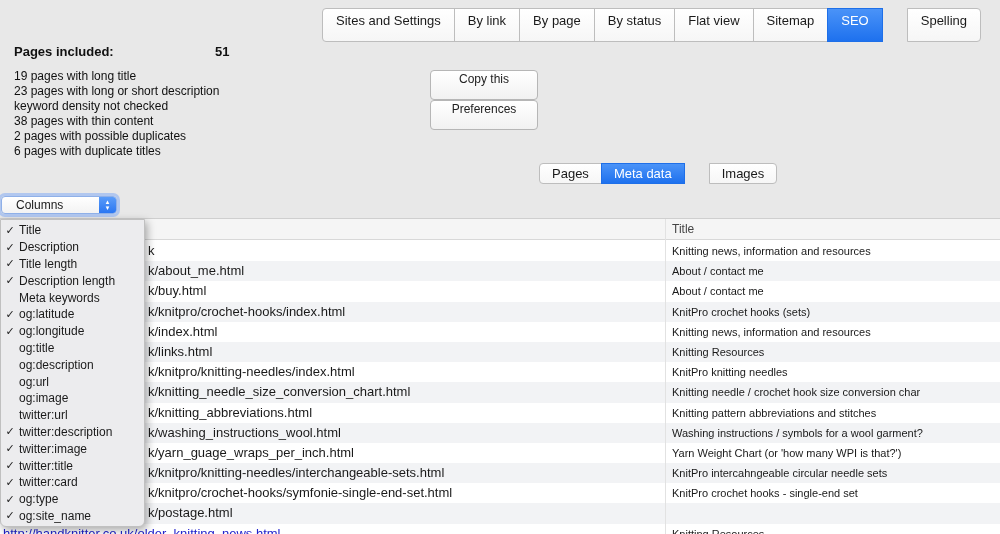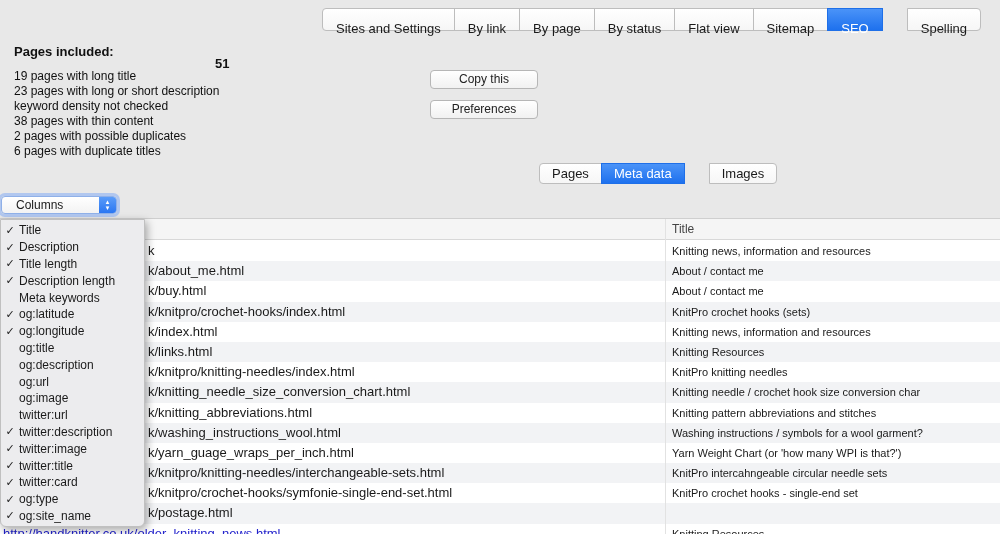--- a/index.html
+++ b/index.html
@@ -7,42 +7,42 @@
   .screen {
     position:relative; width:1000px; height:534px; overflow:hidden;
     background:#e8e8e8;
     font-family:"Liberation Sans", sans-serif;
     color:#111;
   }
 
   
   .tabbar { position:absolute; top:8px; right:19px; display:flex; }
   .seg {
-    height:23px; line-height:23px; padding:8px 13px; font-size:13px;
+    height:34px; line-height:23px; padding:0 13px; font-size:13px;
     background:linear-gradient(#ffffff,#f6f6f6);
     border:1px solid #bdbdbd; margin-left:-1px; color:#1a1a1a;
     white-space:nowrap; cursor:default;
   }
   .seg:first-child { border-radius:4px 0 0 4px; }
   .seg:last-child { border-radius:0 4px 4px 0;margin-left:24px; }
   .seg.active {
     background:linear-gradient(#4a93f8,#1e71ee);
     border-color:#1e6fe8; color:#fff; z-index:1; position:relative;
   }
 
   
   .summary { position:absolute; left:14px; top:44px; width:400px; }
   .summary-head { position:relative; height:18px; font-size:13px; font-weight:bold; }
-  .summary-count { position:absolute; left:201px; top:12px; }
+  .summary-count { position:absolute; left:201px; top:0; }
   .stat-lines { margin-top:7px; }
   .stat-line { font-size:12px; line-height:15px; color:#101010; }
 
   
   .push-btn {
-    position:absolute; left:430px; width:108px; height:19px;
+    position:absolute; left:430px; width:108px; height:30px;
     background:linear-gradient(#ffffff,#f1f1f1);
     border:1px solid #b6b6b6; border-radius:4px;
     font-size:12px; line-height:17px; text-align:center; color:#222; cursor:default;
   }
   .btn-copy { top:70px; }
   .btn-prefs { top:100px; }
 
   
   .subtabs { position:absolute; left:540px; top:163px; display:flex; }
   .subtabs .seg { height:21px; line-height:19px; padding:0 12px; }

